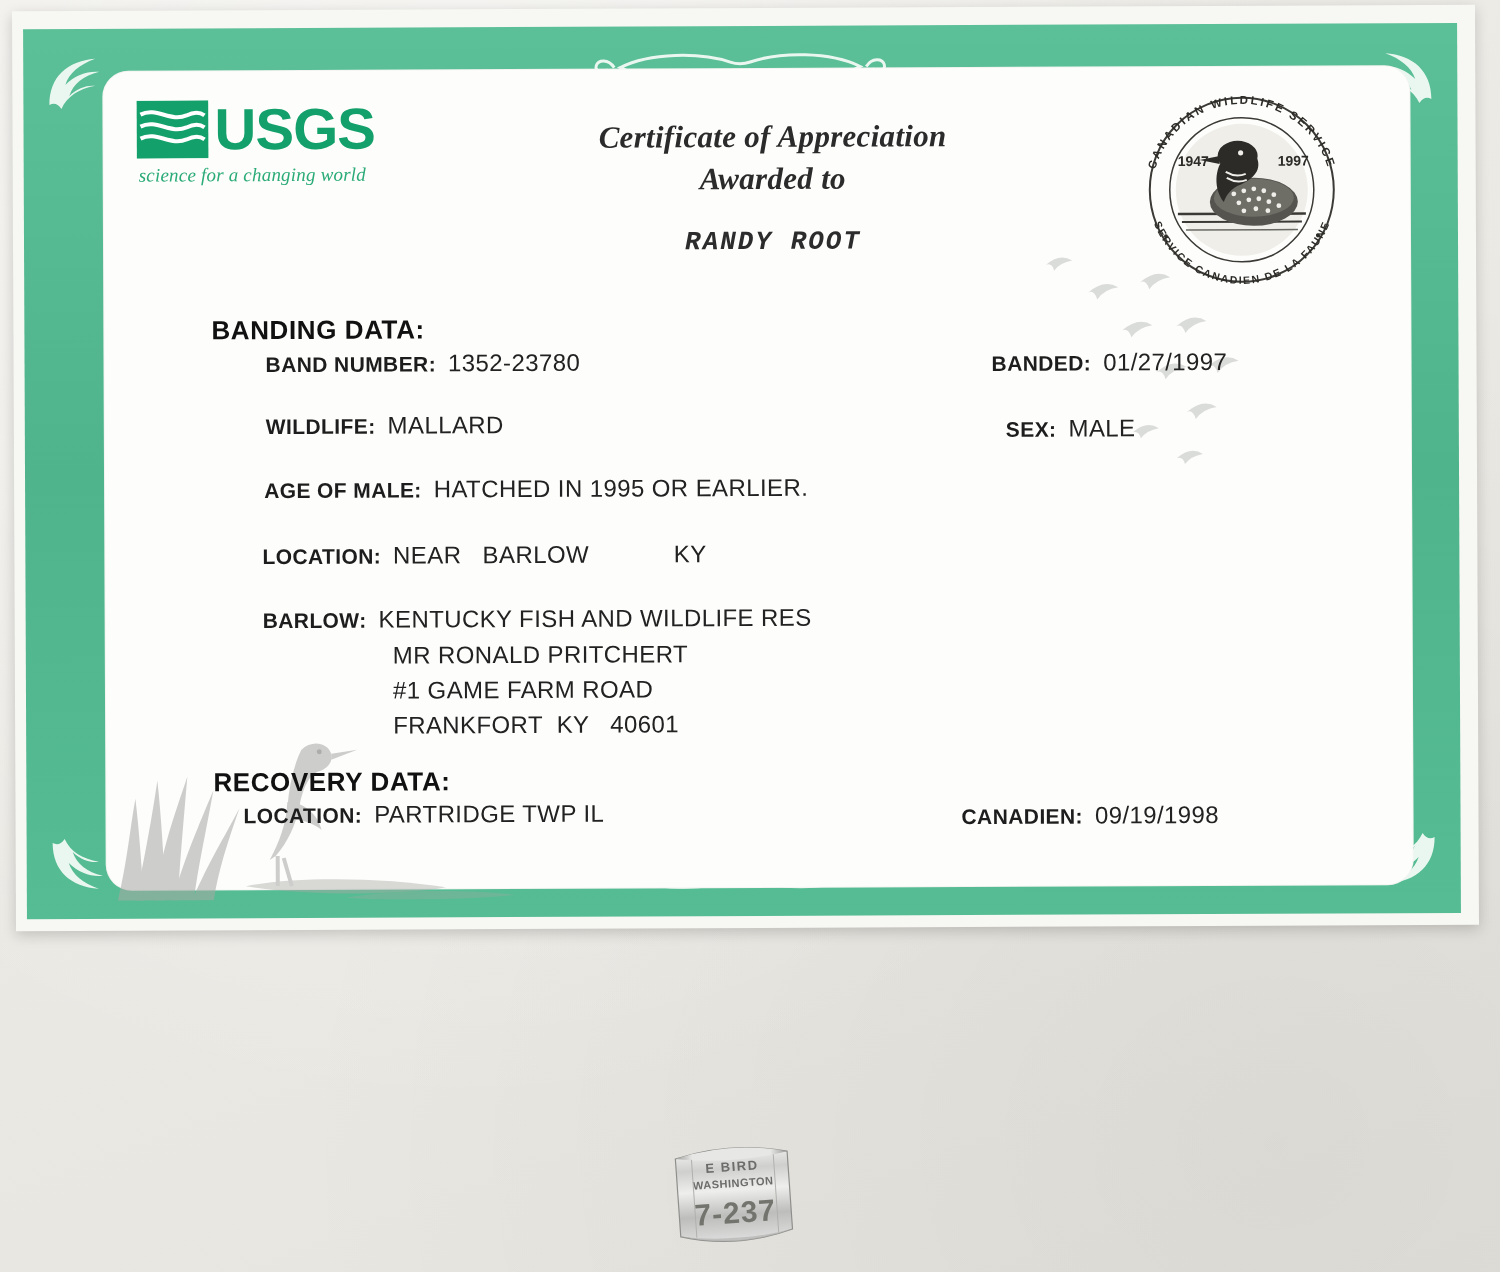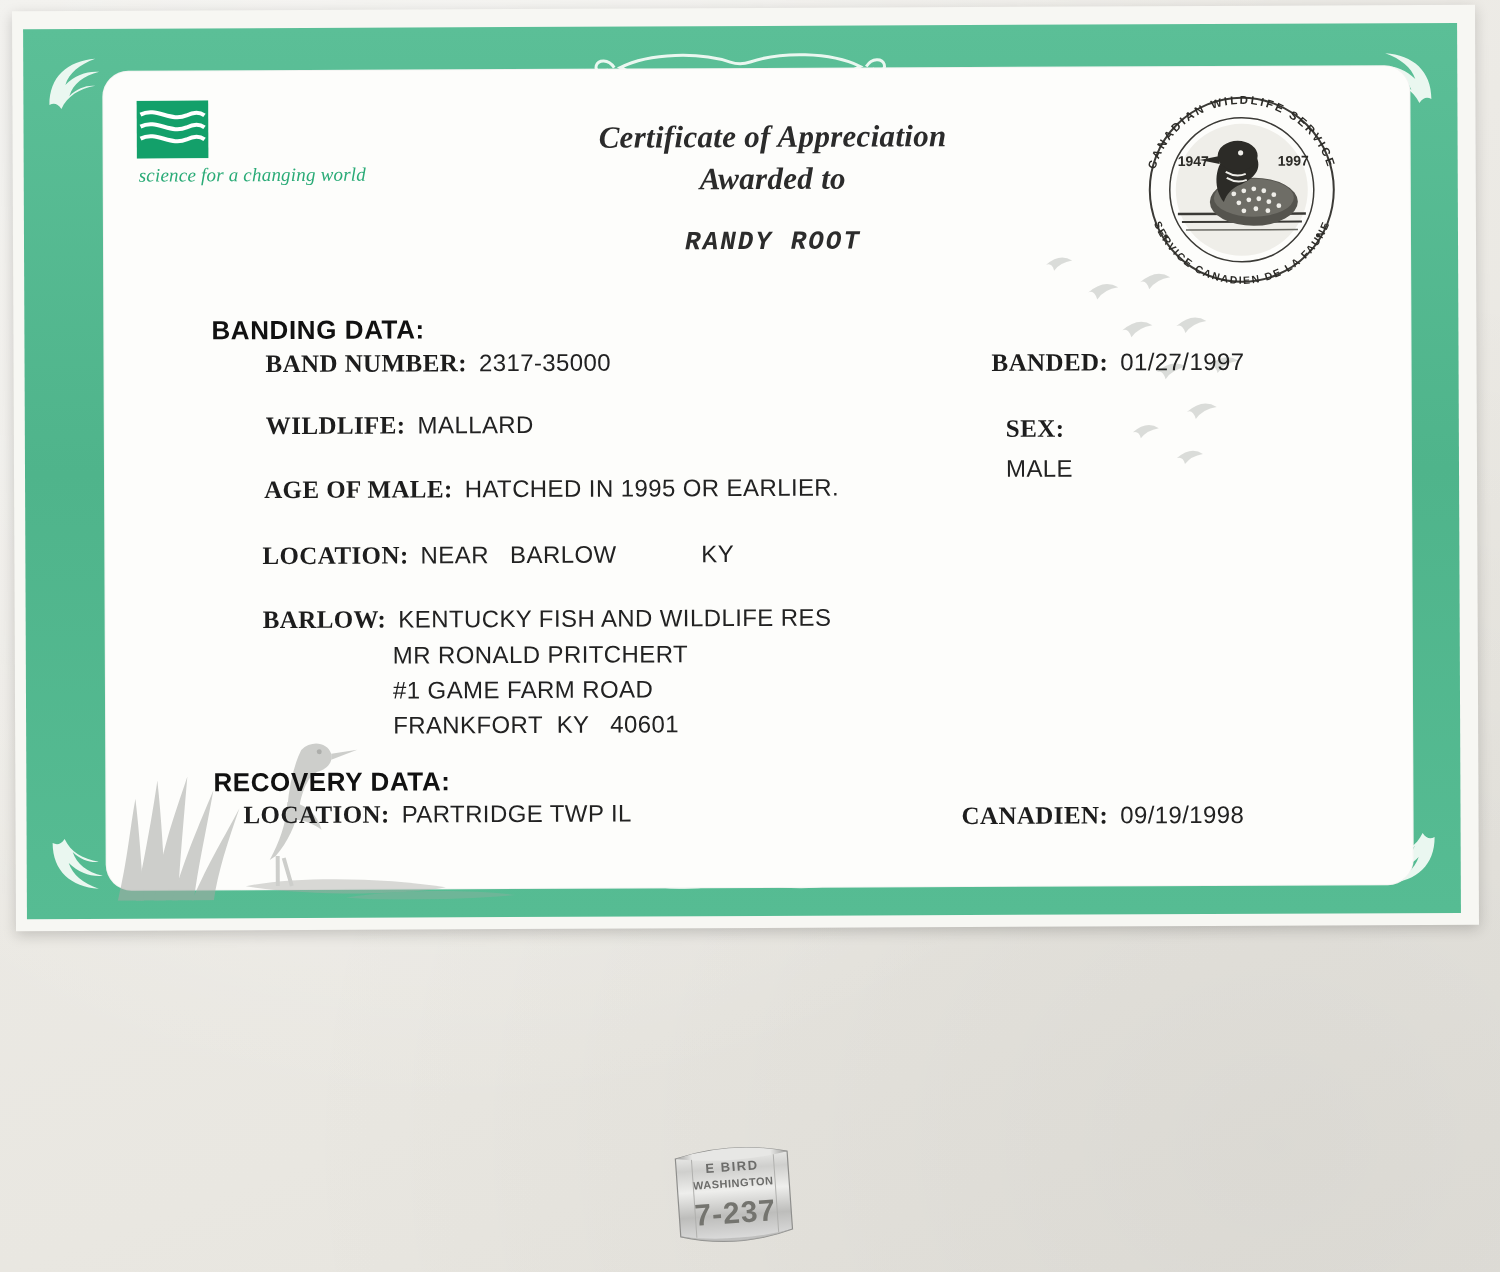--- a/index.html
+++ b/index.html
@@ -179,23 +179,23 @@
     opacity: 0.55;
   }
   #marsh svg { width: 100%; height: 100%; }
 
   
   .data-layer {
     position: absolute;
     left: 0; top: 0; right: 0; bottom: 0;
   }
   .lbl {
-    font-family: Liberation Serif, serif;
+    font-family: Liberation Sans, sans-serif;
     font-weight: bold;
-    font-size: 25px;
+    font-size: 21px;
     color: #1d1d1d;
     letter-spacing: 0.4px;
   }
   .val {
     font-family: "Liberation Sans", sans-serif;
     font-weight: normal;
     font-size: 24px;
     color: #222;
     letter-spacing: 0.4px;
   }
@@ -283,20 +283,21 @@
   <div class="data-layer">
 
     <div id="usgs-logo">
       <div class="usgs-row">
         <svg class="usgs-mark" viewBox="0 0 72 58">
           <rect x="0" y="0" width="72" height="58" fill="#13a06a"></rect>
           <path d="M4 14 C20 6 34 22 50 15 C58 11 64 12 68 15" fill="none" stroke="#ffffff" stroke-width="4"></path>
           <path d="M4 26 C20 18 34 34 50 27 C58 23 64 24 68 27" fill="none" stroke="#ffffff" stroke-width="4"></path>
           <path d="M4 38 C20 30 34 46 50 39 C58 35 64 36 68 39" fill="none" stroke="#ffffff" stroke-width="4"></path>
         </svg>
+        <div class="usgs-word">USGS</div>
       </div>
       <div class="usgs-tag">science for a changing world</div>
     </div>
 
     <div id="title-block">
       <div class="cert-title">Certificate of Appreciation</div>
       <div class="cert-title">Awarded to</div>
       <div class="awardee">RANDY  ROOT</div>
     </div>
 
@@ -387,21 +388,21 @@
           <path d="M140 176 C190 166 280 168 340 178 C300 186 200 186 140 176 Z" opacity="0.8"></path>
           <path d="M240 188 C290 180 360 180 410 186 C360 190 290 192 240 188 Z" opacity="0.55"></path>
         </g>
       </svg>
     </div>
 
     <div class="section-head" style="left:198px; top:305px;">BANDING DATA:</div>
 
     <div class="row" style="left:252px; top:340px;">
       <span class="lbl">BAND NUMBER:</span>
-      <span class="val">2317-35000</span>
+      <span class="val">1352-23780</span>
     </div>
 
     <div class="row" style="left:252px; top:402px;">
       <span class="lbl">WILDLIFE:</span>
       <span class="val">MALLARD</span>
     </div>
 
     <div class="row" style="left:250px; top:466px;">
       <span class="lbl">AGE OF MALE:</span>
       <span class="val">HATCHED IN 1995 OR EARLIER.</span>
@@ -418,21 +419,21 @@
     </div>
 
     <div class="addr-line" style="position:absolute; left:378px; top:632px;">MR RONALD PRITCHERT</div>
     <div class="addr-line" style="position:absolute; left:378px; top:667px;">#1 GAME FARM ROAD</div>
     <div class="addr-line" style="position:absolute; left:378px; top:702px;">FRANKFORT  KY   40601</div>
 
     <div class="row" style="left:978px; top:342px;">
       <span class="lbl">BANDED:</span>
       <span class="val">01/27/1997</span>
     </div>
-    <div class="row" style="left:992px; top:408px;flex-direction:column;">
+    <div class="row" style="left:992px; top:408px;">
       <span class="lbl">SEX:</span>
       <span class="val">MALE</span>
     </div>
 
     <div class="section-head" style="left:198px; top:757px;">RECOVERY DATA:</div>
 
     <div class="row" style="left:228px; top:791px;">
       <span class="lbl">LOCATION:</span>
       <span class="val">PARTRIDGE TWP IL</span>
     </div>

